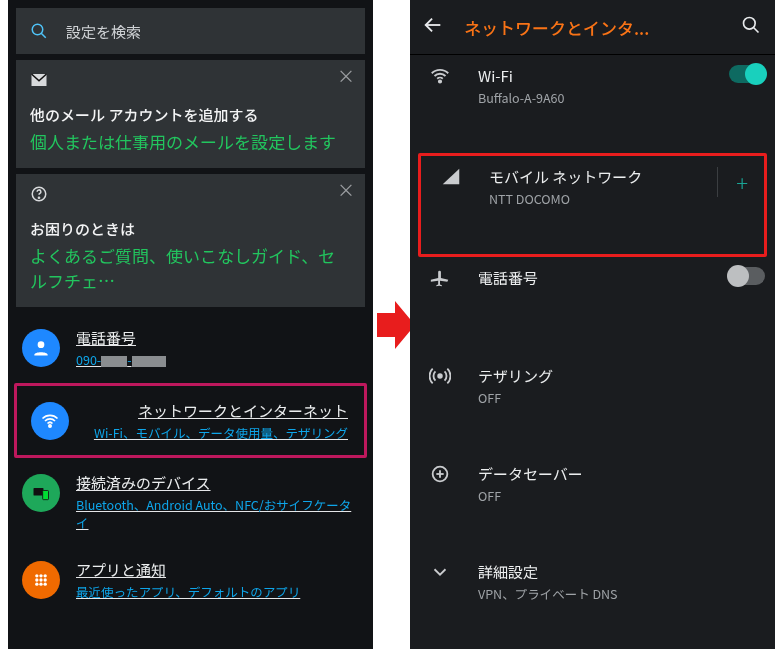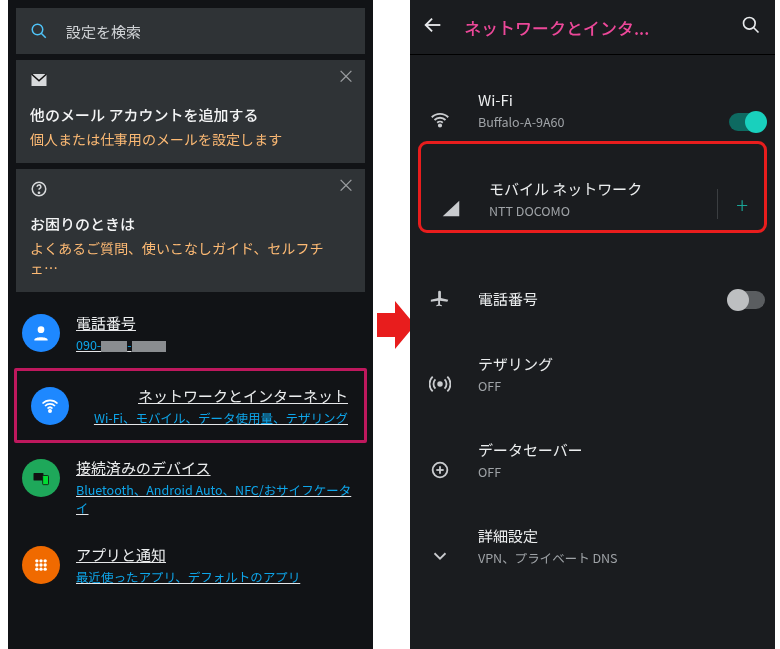--- a/index.html
+++ b/index.html
@@ -11,47 +11,47 @@
   
   .searchbar{margin:8px 8px 6px 8px;height:46px;background:#2f3336;display:flex;align-items:center;padding:0 14px;font-size:15px;color:#cfd2d5;}
   .searchbar .sicon{margin-right:18px;color:#4fc3f7;}
   .searchbar .sicon svg{width:18px;height:18px;display:block;}
   
   .card{margin:6px 8px;background:#2f3336;padding:10px 14px 14px 14px;position:relative;}
   .card .close{position:absolute;top:6px;right:10px;color:#9a9da0;font-size:18px;line-height:1;}
   .card .cicon{margin-bottom:10px;display:block;}
   .card .cicon svg{width:18px;height:18px;}
   .card .ctitle{font-size:15px;font-weight:500;color:#f3f4f5;margin-bottom:4px;}
-  .card .csub{font-size:14px;color:#fdba74;}
+  .card .csub{font-size:17px;color:#22c55e;}
   
   .srow{display:flex;align-items:flex-start;padding:14px 16px 14px 14px;}
   .srow .ricon{width:38px;height:38px;flex:0 0 38px;border-radius:50%;display:flex;align-items:center;justify-content:center;margin-right:16px;margin-top:2px;}
   .srow .ricon svg{width:20px;height:20px;}
   .srow .rtext{flex:1;min-width:0;text-decoration:underline;}
   .srow .rtitle{font-size:15px;color:#eceeef;margin-bottom:3px;}
   .srow .rsub{font-size:12.5px;color:#0ea5e9;line-height:1.4;}
   .hl{border:3px solid #be185d;margin:0 6px;border-radius:2px;text-align:right;}
   
   .rheader{height:54px;display:flex;align-items:center;padding:0 12px;border-bottom:1px solid #000;}
   .rheader .back{width:24px;flex:0 0 24px;}
   .rheader .back svg{width:22px;height:22px;}
-  .rheader .htitle{flex:1;font-size:17px;font-weight:500;color:#ec4899;margin-left:18px;white-space:nowrap;overflow:hidden;text-overflow:ellipsis;}
+  .rheader .htitle{flex:1;font-size:17px;font-weight:500;color:#f97316;margin-left:18px;white-space:nowrap;overflow:hidden;text-overflow:ellipsis;}
   .rheader .hsearch{width:22px;flex:0 0 22px;margin-left:8px;}
   .rheader .hsearch svg{width:20px;height:20px;}
   
-  .ritem{display:flex;align-items:flex-end;min-height:66px;padding:10px 10px 10px 16px;}
+  .ritem{display:flex;align-items:flex-start;min-height:66px;padding:10px 10px 22px 16px;}
   .ritem .iicon{width:28px;flex:0 0 28px;display:flex;align-items:center;justify-content:center;margin-right:24px;}
   .ritem .iicon svg{width:22px;height:22px;display:block;}
   .ritem .itxt{flex:1;min-width:0;}
   .ritem .ititle{font-size:15px;color:#eceeef;}
   .ritem .isub{font-size:12.5px;color:#9fa3a7;margin-top:2px;}
   .ritem .itrail{flex:0 0 auto;margin-left:8px;display:flex;align-items:center;}
   .divider-v{width:1px;height:30px;background:#3b3e41;margin-right:12px;}
   .plus{color:#19a596;font-size:22px;font-weight:300;padding:0 6px;}
-  .hl2{border:3px solid #e81d1d;margin:0 8px;border-radius:9px;}
+  .hl2{border:3px solid #e81d1d;margin:0 8px;border-radius:2px;}
   
   .tswitch{width:36px;height:18px;border-radius:10px;position:relative;}
   .tswitch.on{background:#0e6a61;}
   .tswitch.on::after{content:"";position:absolute;right:-2px;top:-2px;width:22px;height:22px;border-radius:50%;background:#19d0bd;}
   .tswitch.off{background:#5a5d60;}
   .tswitch.off::after{content:"";position:absolute;left:-2px;top:-2px;width:22px;height:22px;border-radius:50%;background:#bdbfc1;}
   
   .redact{display:inline-block;height:11px;background:#8a8d90;vertical-align:middle;}
   .icol-blue{background:#1e88ff;color:#fff;}
   .icol-green{background:#1ea85a;color:#111;}

